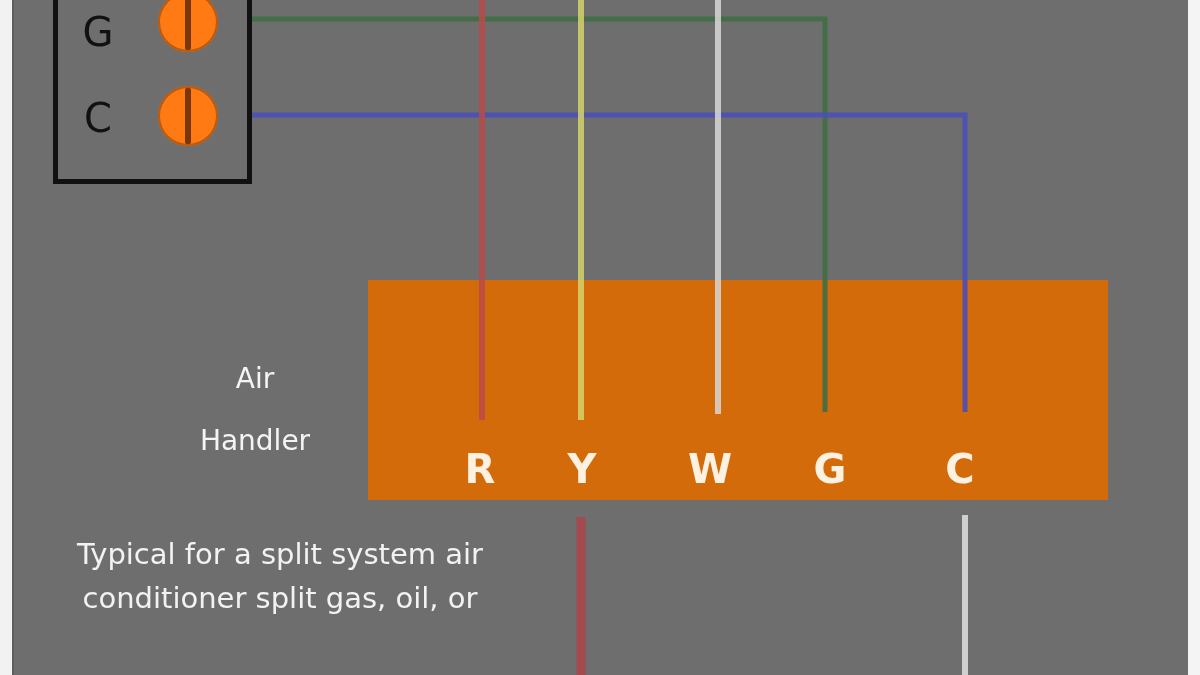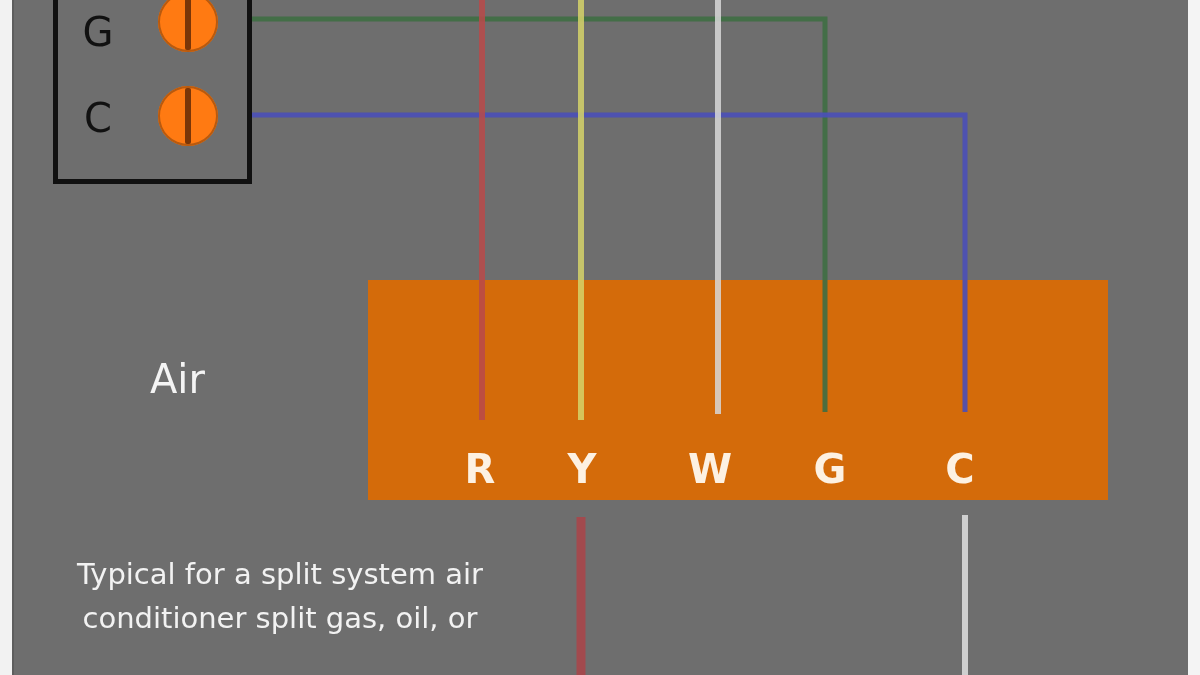--- a/index.html
+++ b/index.html
@@ -5,23 +5,23 @@
     html, body { margin: 0; padding: 0; }
     body { width: 1200px; height: 675px; background: #f2f2f2; position: relative; overflow: hidden; font-family: "DejaVu Sans", sans-serif; }
     .canvas { position: absolute; left: 12px; top: 0; width: 1176px; height: 675px; background: #6e6e6e; border-left: 2px solid #5e5e5e; box-sizing: border-box; }
     .edge-right { position: absolute; left: 1188px; top: 0; width: 12px; height: 675px; background: #f4f4f4; }
     .thermo-box { position: absolute; left: 53px; top: -6px; width: 199px; height: 190px; border: 5px solid #111; border-top: none; box-sizing: border-box; }
     .term-label { position: absolute; font-size: 40px; color: #111; line-height: 1; text-align: center; width: 40px; }
     .screw { position: absolute; width: 60px; height: 60px; border-radius: 50%; background: #ff7a12; box-shadow: 0 0 0 2px #b85a0f inset; }
     .screw .slot { position: absolute; left: 27px; top: 2px; width: 6px; height: 56px; background: #7a3608; border-radius: 2px; }
     svg.wires { position: absolute; left: 0; top: 0; width: 1200px; height: 675px; }
     .handler { position: absolute; left: 368px; top: 280px; width: 740px; height: 220px; background: #d46b0a; }
-    .handler-title { position: absolute; left: 150px; top: 348px; width: 210px; text-align: left; color: #f4f4f4; font-size: 40px; line-height: 62px; }
+    .handler-title { position: absolute; left: 150px; top: 348px; width: 210px; text-align: center; color: #f4f4f4; font-size: 28px; line-height: 62px; }
     .handler-term { position: absolute; top: 444px; width: 60px; text-align: center; font-size: 40px; font-weight: bold; color: #fdf1e2; line-height: 50px; }
-    .caption { position: absolute; left: 20px; top: 552px; width: 520px; text-align: center; color: #f2f2f2; font-size: 29px; line-height: 44px; }
+    .caption { position: absolute; left: 20px; top: 532px; width: 520px; text-align: center; color: #f2f2f2; font-size: 29px; line-height: 44px; }
   </style>
 </head>
 <body>
 
 <div class="canvas"></div>
 <div class="edge-right"></div>
 
 <div class="thermo-box"></div>
 <div class="term-label" style="left:78px; top:12px;">G</div>
 <div class="term-label" style="left:78px; top:98px;">C</div>
@@ -43,20 +43,21 @@
   <line x1="482" y1="0" x2="482" y2="420" stroke="#b94a4a" stroke-width="6" opacity="0.85"></line>
   <line x1="581" y1="0" x2="581" y2="420" stroke="#d6d46a" stroke-width="6" opacity="0.85"></line>
   <line x1="718" y1="0" x2="718" y2="414" stroke="#d8d8d8" stroke-width="6" opacity="0.85"></line>
 
   <line x1="581" y1="517" x2="581" y2="675" stroke="#a24a4e" stroke-width="9"></line>
   <line x1="965" y1="515" x2="965" y2="675" stroke="#cfcfcf" stroke-width="6"></line>
 </svg>
 
 <div class="handler-title">
   <div>Air</div>
+  <div>Handler</div>
 </div>
 <div class="handler-term" style="left:450px;">R</div>
 <div class="handler-term" style="left:552px;">Y</div>
 <div class="handler-term" style="left:680px;">W</div>
 <div class="handler-term" style="left:800px;">G</div>
 <div class="handler-term" style="left:930px;">C</div>
 
 <div class="caption">
   <div>Typical for a split system air</div>
   <div>conditioner split gas, oil, or</div>

